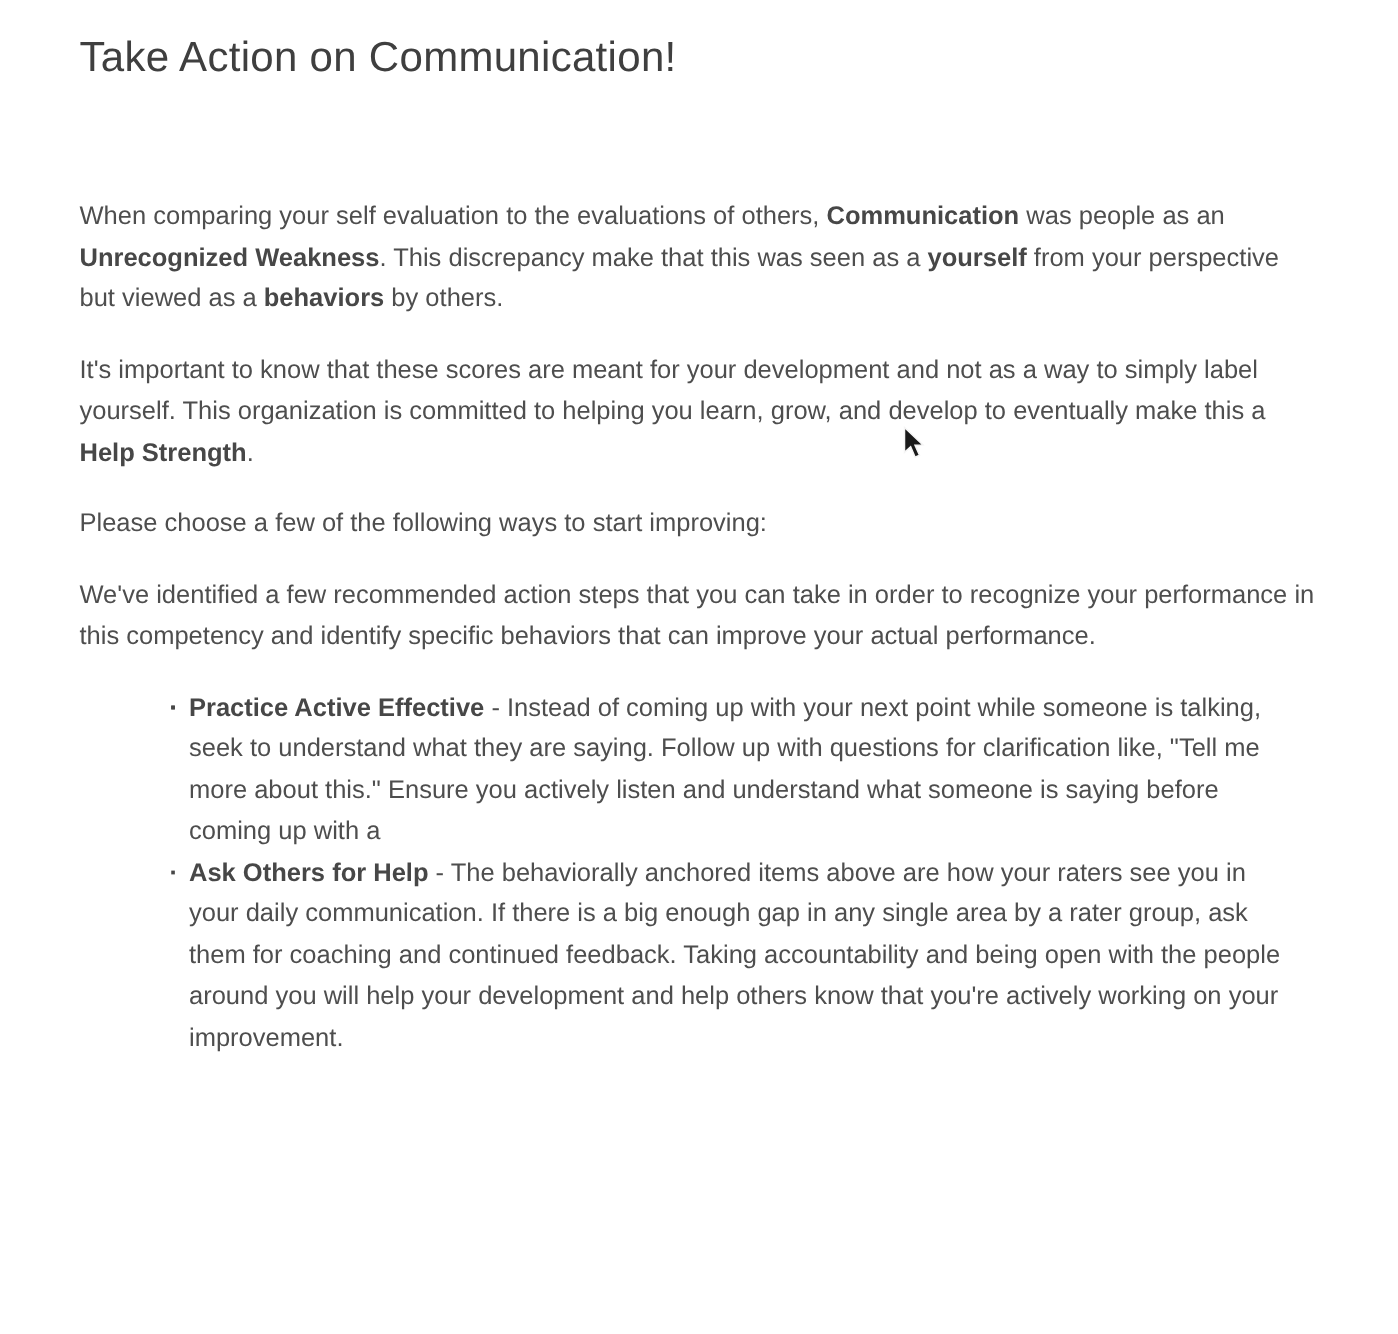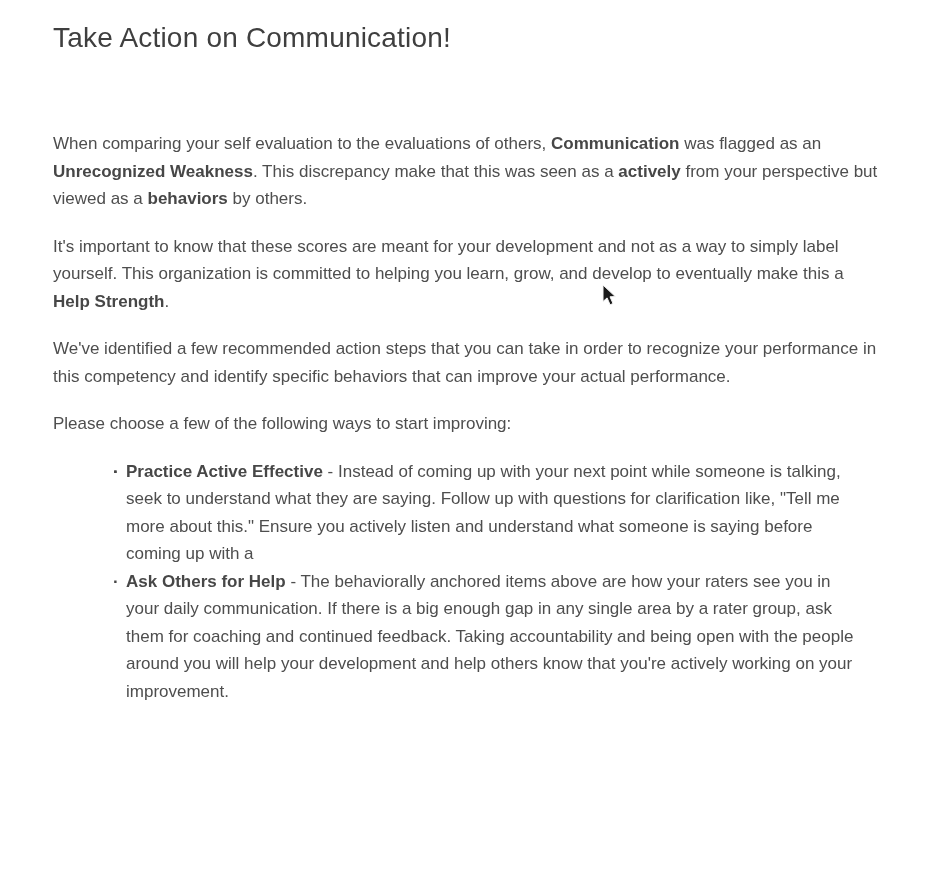--- a/index.html
+++ b/index.html
@@ -75,27 +75,27 @@
     pointer-events: none;
   }
 </style>
 </head>
 <body>
 
 <div class="page">
 
   <h1 class="page-title">Take Action on Communication!</h1>
 
-  <p class="para"><span>When comparing your self evaluation to the evaluations of others, </span><strong>Communication</strong><span> was flagged as an </span><strong>Unrecognized Weakness</strong><span>. This discrepancy make that this was seen as a </span><strong>actively</strong><span> from your perspective but viewed as a </span><strong>behaviors</strong><span> by others.</span></p>
+  <p class="para"><span>When comparing your self evaluation to the evaluations of others, </span><strong>Communication</strong><span> was people as an </span><strong>Unrecognized Weakness</strong><span>. This discrepancy make that this was seen as a </span><strong>yourself</strong><span> from your perspective but viewed as a </span><strong>behaviors</strong><span> by others.</span></p>
 
   <p class="para"><span>It's important to know that these scores are meant for your development and not as a way to simply label yourself. This organization is committed to helping you learn, grow, and develop to eventually make this a </span><strong>Help Strength</strong><span>.</span></p>
 
+  <p class="para gap-top"><span>Please choose a few of the following ways to start improving:</span></p>
+
   <p class="para gap-top"><span>We've identified a few recommended action steps that you can take in order to recognize your performance in this competency and identify specific behaviors that can improve your actual performance.</span></p>
-
-  <p class="para gap-top"><span>Please choose a few of the following ways to start improving:</span></p>
 
   <ul class="action-list">
     <li>
       <span class="bullet">·</span>
     </li>
     <li>
       <span class="bullet">·</span><span class="li-content"><strong>Practice Active Effective</strong><span> - Instead of coming up with your next point while someone is talking, seek to understand what they are saying. Follow up with questions for clarification like, "Tell me more about this." Ensure you actively listen and understand what someone is saying before coming up with a</span></span>
     </li>
     <li>
       <span class="bullet">·</span><span class="li-content"><strong>Ask Others for Help</strong><span> - The behaviorally anchored items above are how your raters see you in your daily communication. If there is a big enough gap in any single area by a rater group, ask them for coaching and continued feedback. Taking accountability and being open with the people around you will help your development and help others know that you're actively working on your improvement.</span></span>

